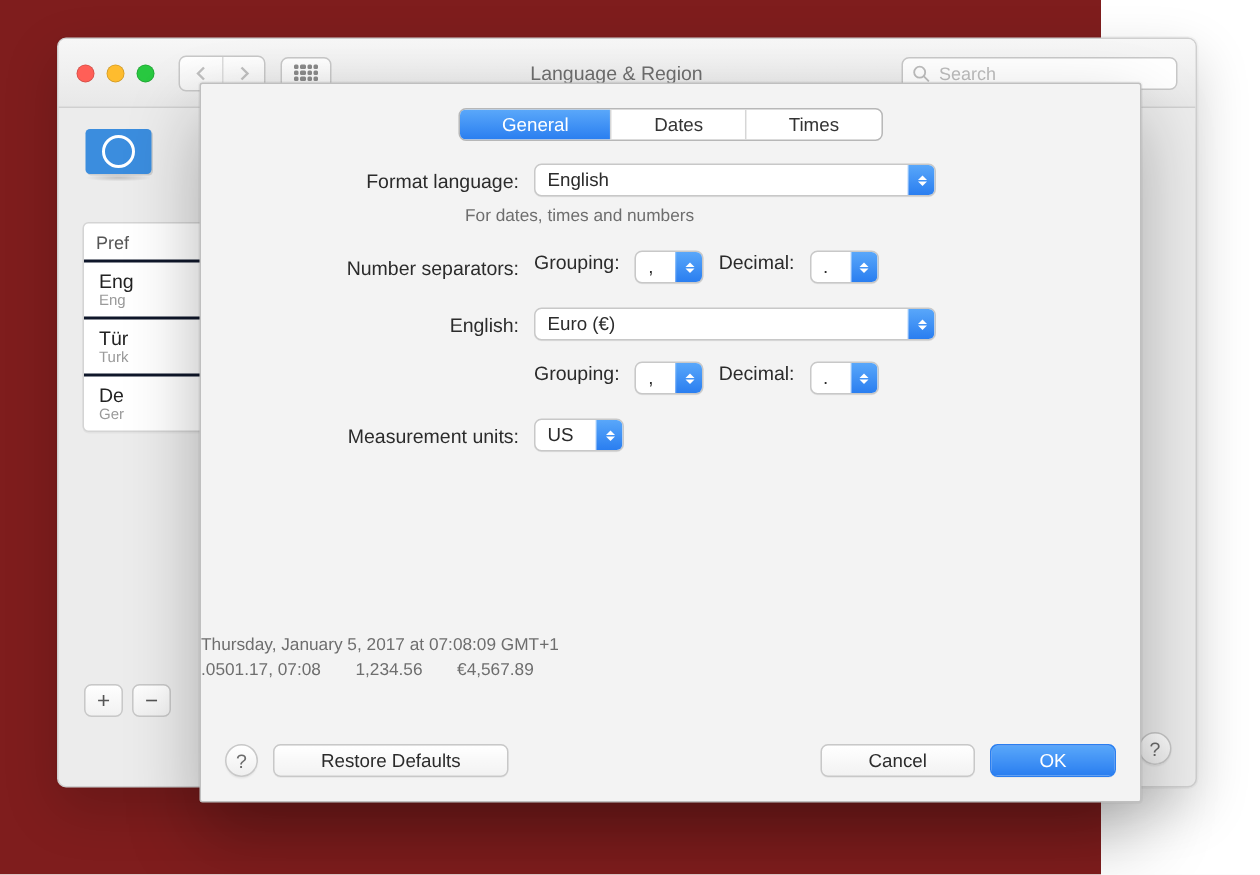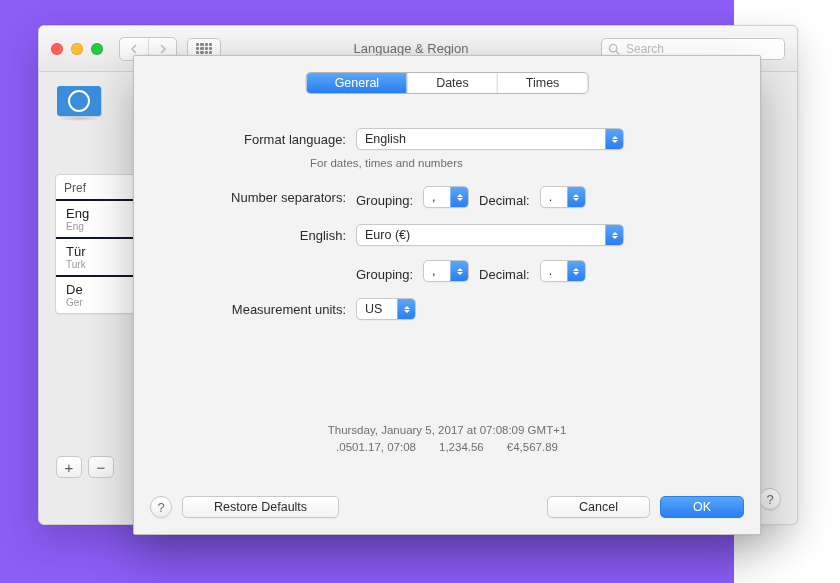--- a/index.html
+++ b/index.html
@@ -1,17 +1,17 @@
 <!DOCTYPE html>
 <html><head>
 <meta charset="utf-8">
 <style>
   * { box-sizing: border-box; margin: 0; padding: 0; }
   html, body { width: 840px; height: 583px; font-family: -apple-system, "Helvetica Neue", Arial, sans-serif; font-size: 13px; color: #2a2a2a; background: #fff; }
-  .stage { position: relative; width: 734px; height: 583px; background: #8b5cf6; }
+  .stage { position: relative; width: 734px; height: 583px; background: #7f1d1d; }
 
   
   .sys-window {
     position: absolute; left: 38px; top: 25px; width: 760px; height: 500px;
     border: 1px solid #cfcfcf; border-radius: 6px; overflow: hidden;
     background: #ececec;
     box-shadow: 0 14px 36px rgba(0,0,0,.18), 0 0 0 1px rgba(0,0,0,.03);
   }
   .sys-toolbar {
     height: 46px; display: flex; align-items: center; gap: 10px;
@@ -56,21 +56,21 @@
   .sys-body { padding: 14px 18px; }
   .flag {
     width: 44px; height: 30px; border-radius: 3px; position: relative;
     background: #3b8dde; box-shadow: 1px 1px 0 rgba(0,0,0,.12);
     display: flex; align-items:center; justify-content:center;
   }
   .flag::before { content: ""; width: 18px; height: 18px; border: 2px solid #fff; border-radius: 50%; display: block; }
   .flag-shadow { position: absolute; left: 0; top: 30px; width: 44px; height: 5px; background: radial-gradient(ellipse at center, rgba(0,0,0,.18), transparent 70%); }
 
   .pref-panel {
-    margin-top: 58px; margin-left: -2px; width: 150px;
+    margin-top: 32px; margin-left: -2px; width: 150px;
     border: 1px solid #d4d4d4; border-radius: 4px; background: #fff;
     box-shadow: 0 1px 0 rgba(0,0,0,.04);
     overflow: hidden;
   }
   .pref-head { font-size: 12px; color: #555; padding: 6px 8px 4px; }
   .pref-list { }
   .pref-item { padding: 5px 10px; border-top: 2px solid #0f172a; }
   .pref-item .pn { font-size: 13px; color: #222; }
   .pref-item .ps { font-size: 10px; color: #9a9a9a; }
 
@@ -90,24 +90,24 @@
 
   .seg-tabs {
     position: absolute; left: 50%; top: 16px; transform: translateX(-50%);
     display: flex; border: 1px solid #b7b7b7; border-radius: 5px; overflow: hidden;
     background: #ffffff; height: 22px;
   }
   .seg-tabs .seg { padding: 0 28px; height: 20px; line-height: 20px; font-size: 12.5px; color: #333; border-left: 1px solid #d6d6d6; }
   .seg-tabs .seg:first-child { border-left: none; }
   .seg-tabs .seg.active { background: linear-gradient(#5aa8fa,#2a7ef0); color: #fff; }
 
-  .form-area { position: absolute; left: 56px; right: 28px; top: 71px; }
+  .form-area { position: absolute; left: 56px; right: 28px; top: 52px; }
   .form-row { display: flex; align-items: center; margin-bottom: 14px; min-height: 24px; }
   .form-label { width: 166px; text-align: right; padding-right: 10px; font-size: 13px; color: #2b2b2b; }
-  .form-ctl { flex: 1; display: flex; align-items: flex-end; gap: 10px; }
+  .form-ctl { flex: 1; display: flex; align-items: flex-start; gap: 10px; }
 
   .mac-select {
     position: relative; height: 22px; border: 1px solid #c8c8c8; border-radius: 5px;
     background: #ffffff; display: flex; align-items: center; padding: 0 22px 0 8px;
     font-size: 12.5px; color: #2b2b2b;
     box-shadow: 0 0.5px 0 rgba(0,0,0,.06);
   }
   .mac-select .knob {
     position: absolute; right: 0; top: 0; width: 18px; height: 100%;
     border-left: 1px solid rgba(255,255,255,.35);
@@ -121,21 +121,21 @@
   .knob::after  { border-top: 3.5px solid #fff; }
 
   .w-wide { width: 268px; }
   .w-s    { width: 46px; }
   .w-m    { width: 60px; }
 
   .hint { font-size: 11.5px; color: #6e6e6e; margin-left: 120px; margin-top: -8px; margin-bottom: 16px; }
 
   .inline-label { font-size: 13px; color: #2b2b2b; }
 
-  .preview { text-align: center; font-size: 11.5px; color: #6e6e6e; line-height: 1.5; position:absolute; left:0; right:0; bottom: 78px; }
+  .preview { text-align: left; font-size: 11.5px; color: #6e6e6e; line-height: 1.5; position:absolute; left:0; right:0; bottom: 78px; }
 
   .sheet-bottom { position: absolute; left: 16px; right: 16px; bottom: 16px; display:flex; align-items:center; justify-content: space-between; }
   .sheet-bottom .left { display:flex; align-items:center; gap:10px; }
   .mac-btn {
     height: 22px; padding: 0 31px; border: 1px solid #c8c8c8; border-radius: 5px;
     background: linear-gradient(#ffffff,#f2f2f2); font-size: 12.5px; color:#2b2b2b;
     display:flex; align-items:center; box-shadow: 0 .5px 0 rgba(0,0,0,.06);
   }
   .mac-btn.primary { background: linear-gradient(#59a7fa,#2a7ef0); border-color:#2a7ef0; color:#fff; padding: 0 32px; }
 

